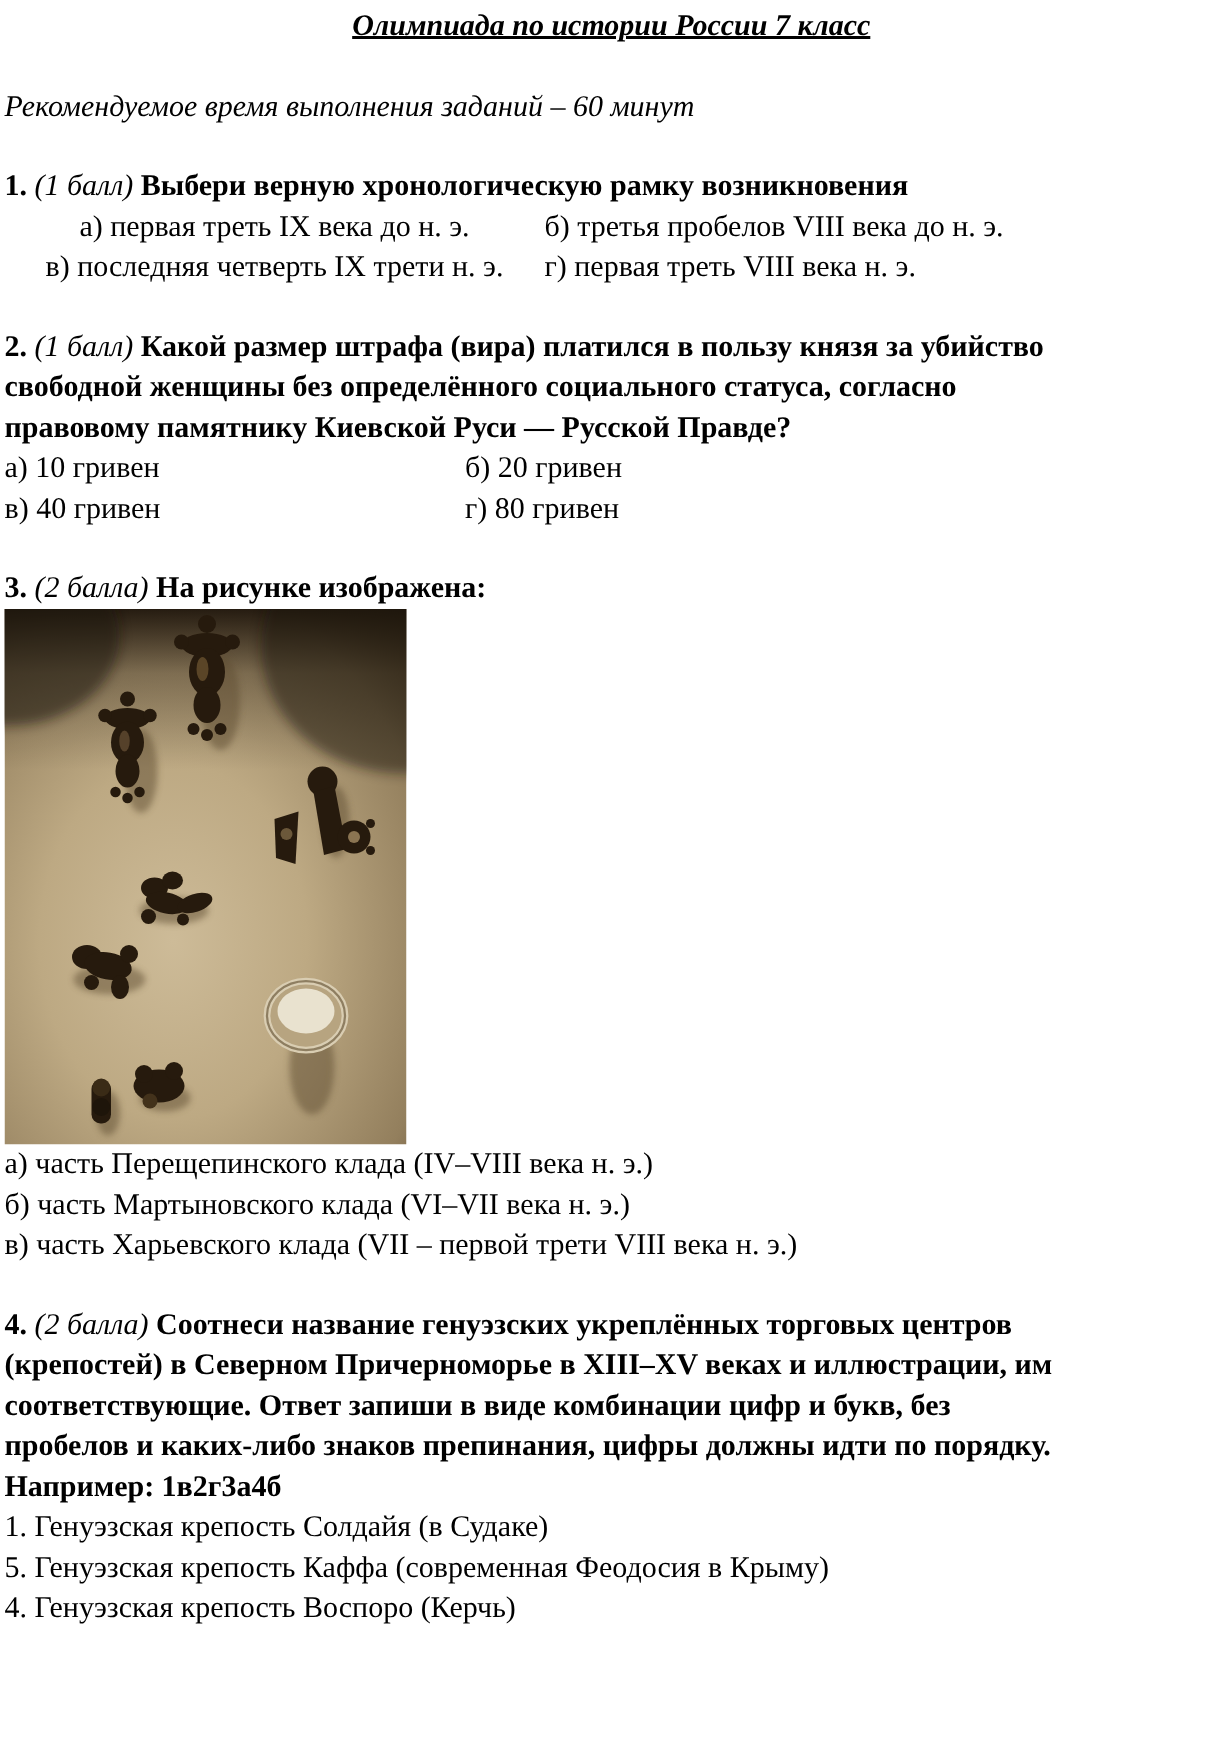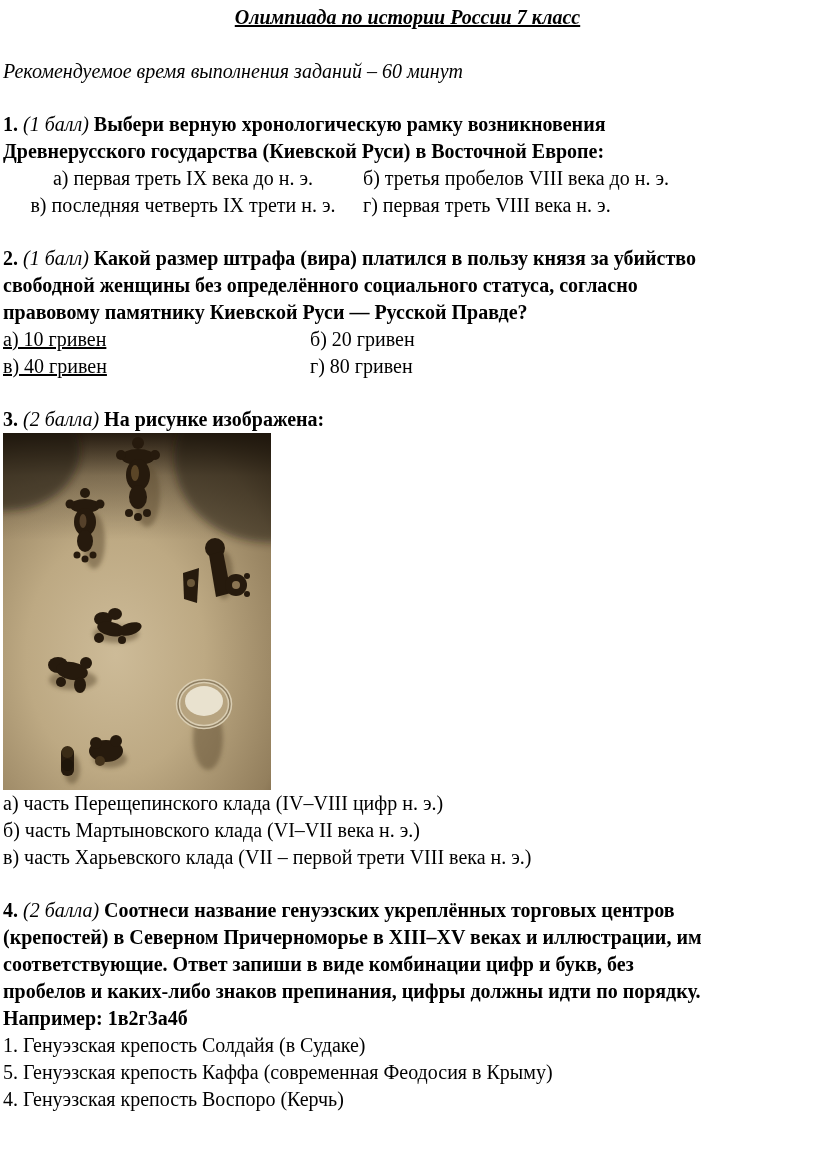--- a/index.html
+++ b/index.html
@@ -26,32 +26,32 @@
     margin-top: 27px;
     font-style: italic;
     white-space: nowrap;
   }
   .q { margin-top: 26px; }
   .qhead { white-space: nowrap; }
   .b { font-weight: bold; }
   .i { font-style: italic; }
   .optline { white-space: nowrap; }
   .col-q1 { display: inline-block; width: 360px; text-align: center; }
-  .col-q2 { display: inline-block; width: 307px; text-decoration: underline; }
+  .col-q2 { display: inline-block; width: 307px; }
   .photo { display: block; width: 268px; height: 357px; }
 </style>
 </head>
 <body>
 
 <div class="title">Олимпиада по истории России 7 класс</div>
 
 <div class="subtitle">Рекомендуемое время выполнения заданий – 60 минут</div>
 
 <div class="q">
-  <p class="qhead"><span class="b">1.</span> <span class="i">(1 балл)</span> <span class="b">Выбери верную хронологическую рамку возникновения</span><br><span class="b">Древнерусского государства (Киевской Руси) в Восточной Европе:</span></p>
+  <p class="qhead"><span class="b">1.</span> <span class="i">(1 балл)</span> <span class="b">Выбери верную хронологическую рамку возникновения</span><br></p>
   <div class="optline"><span class="col-q1">а) первая треть IX века до н. э.</span><span>б) третья пробелов VIII века до н. э.</span></div>
   <div class="optline"><span class="col-q1">в) последняя четверть IX трети н. э.</span><span>г) первая треть VIII века н. э.</span></div>
 </div>
 
 <div class="q">
   <p class="qhead"><span class="b">2.</span> <span class="i">(1 балл)</span> <span class="b">Какой размер штрафа (вира) платился в пользу князя за убийство</span><br><span class="b">свободной женщины без определённого социального статуса, согласно</span><br><span class="b">правовому памятнику Киевской Руси — Русской Правде?</span></p>
   <div class="optline"><span class="col-q2">а) 10 гривен</span><span>б) 20 гривен</span></div>
   <div class="optline"><span class="col-q2">в) 40 гривен</span><span>г) 80 гривен</span></div>
 </div>
 
@@ -153,21 +153,21 @@
     </g>
 
     <g>
       <ellipse cx="201" cy="271" rx="26" ry="23" fill="#b7a480"></ellipse>
       <ellipse cx="201" cy="268" rx="19" ry="15" fill="#e9e2cf"></ellipse>
       <ellipse cx="201" cy="271" rx="26" ry="23" fill="none" stroke="#d9cdb2" stroke-width="4.5"></ellipse>
       <ellipse cx="201" cy="271" rx="26" ry="23" fill="none" stroke="#6e5c3e" stroke-width="1.5" opacity="0.7"></ellipse>
     </g>
   </svg>
 
-  <div class="optline">а) часть Перещепинского клада (IV–VIII цифр н. э.)</div>
+  <div class="optline">а) часть Перещепинского клада (IV–VIII века н. э.)</div>
   <div class="optline">б) часть Мартыновского клада (VI–VII века н. э.)</div>
   <div class="optline">в) часть Харьевского клада (VII – первой трети VIII века н. э.)</div>
 </div>
 
 <div class="q">
   <p class="qhead"><span class="b">4.</span> <span class="i">(2 балла)</span> <span class="b">Соотнеси название генуэзских укреплённых торговых центров</span><br><span class="b">(крепостей) в Северном Причерноморье в XIII–XV веках и иллюстрации, им</span><br><span class="b">соответствующие. Ответ запиши в виде комбинации цифр и букв, без</span><br><span class="b">пробелов и каких-либо знаков препинания, цифры должны идти по порядку.</span><br><span class="b">Например: 1в2г3а4б</span></p>
   <div class="optline">1. Генуэзская крепость Солдайя (в Судаке)</div>
   <div class="optline">5. Генуэзская крепость Каффа (современная Феодосия в Крыму)</div>
   <div class="optline">4. Генуэзская крепость Воспоро (Керчь)</div>
 </div>

